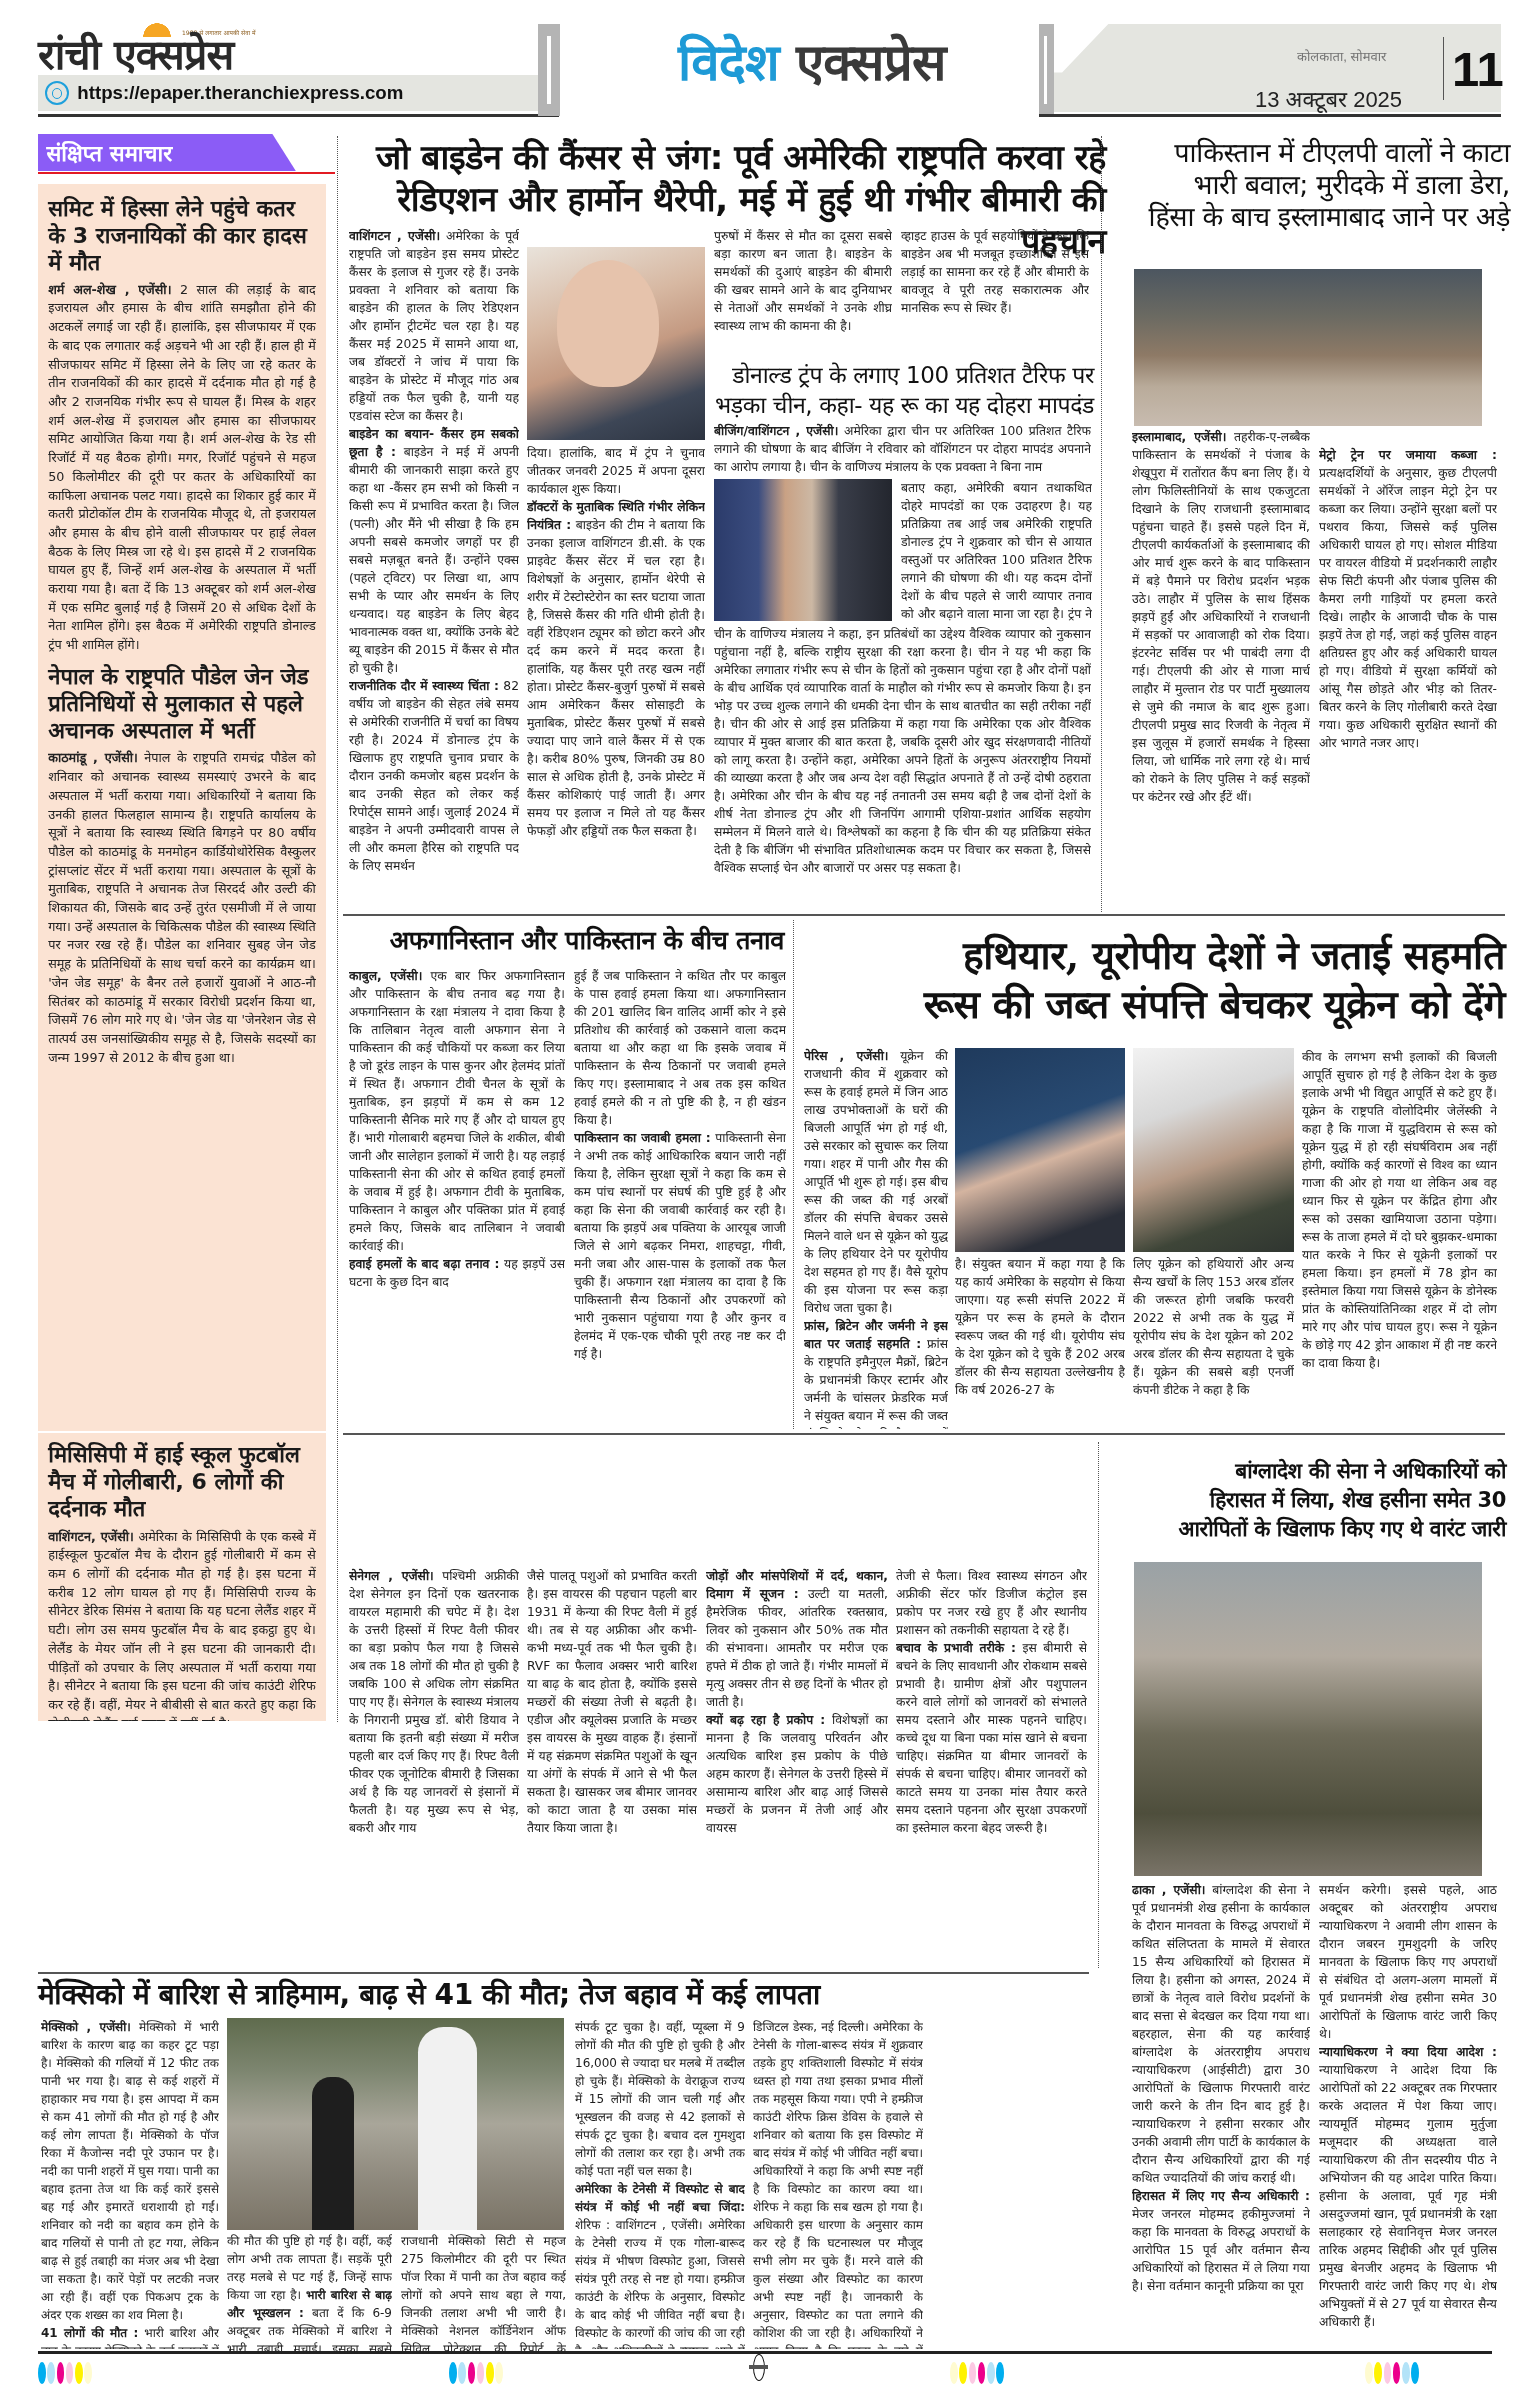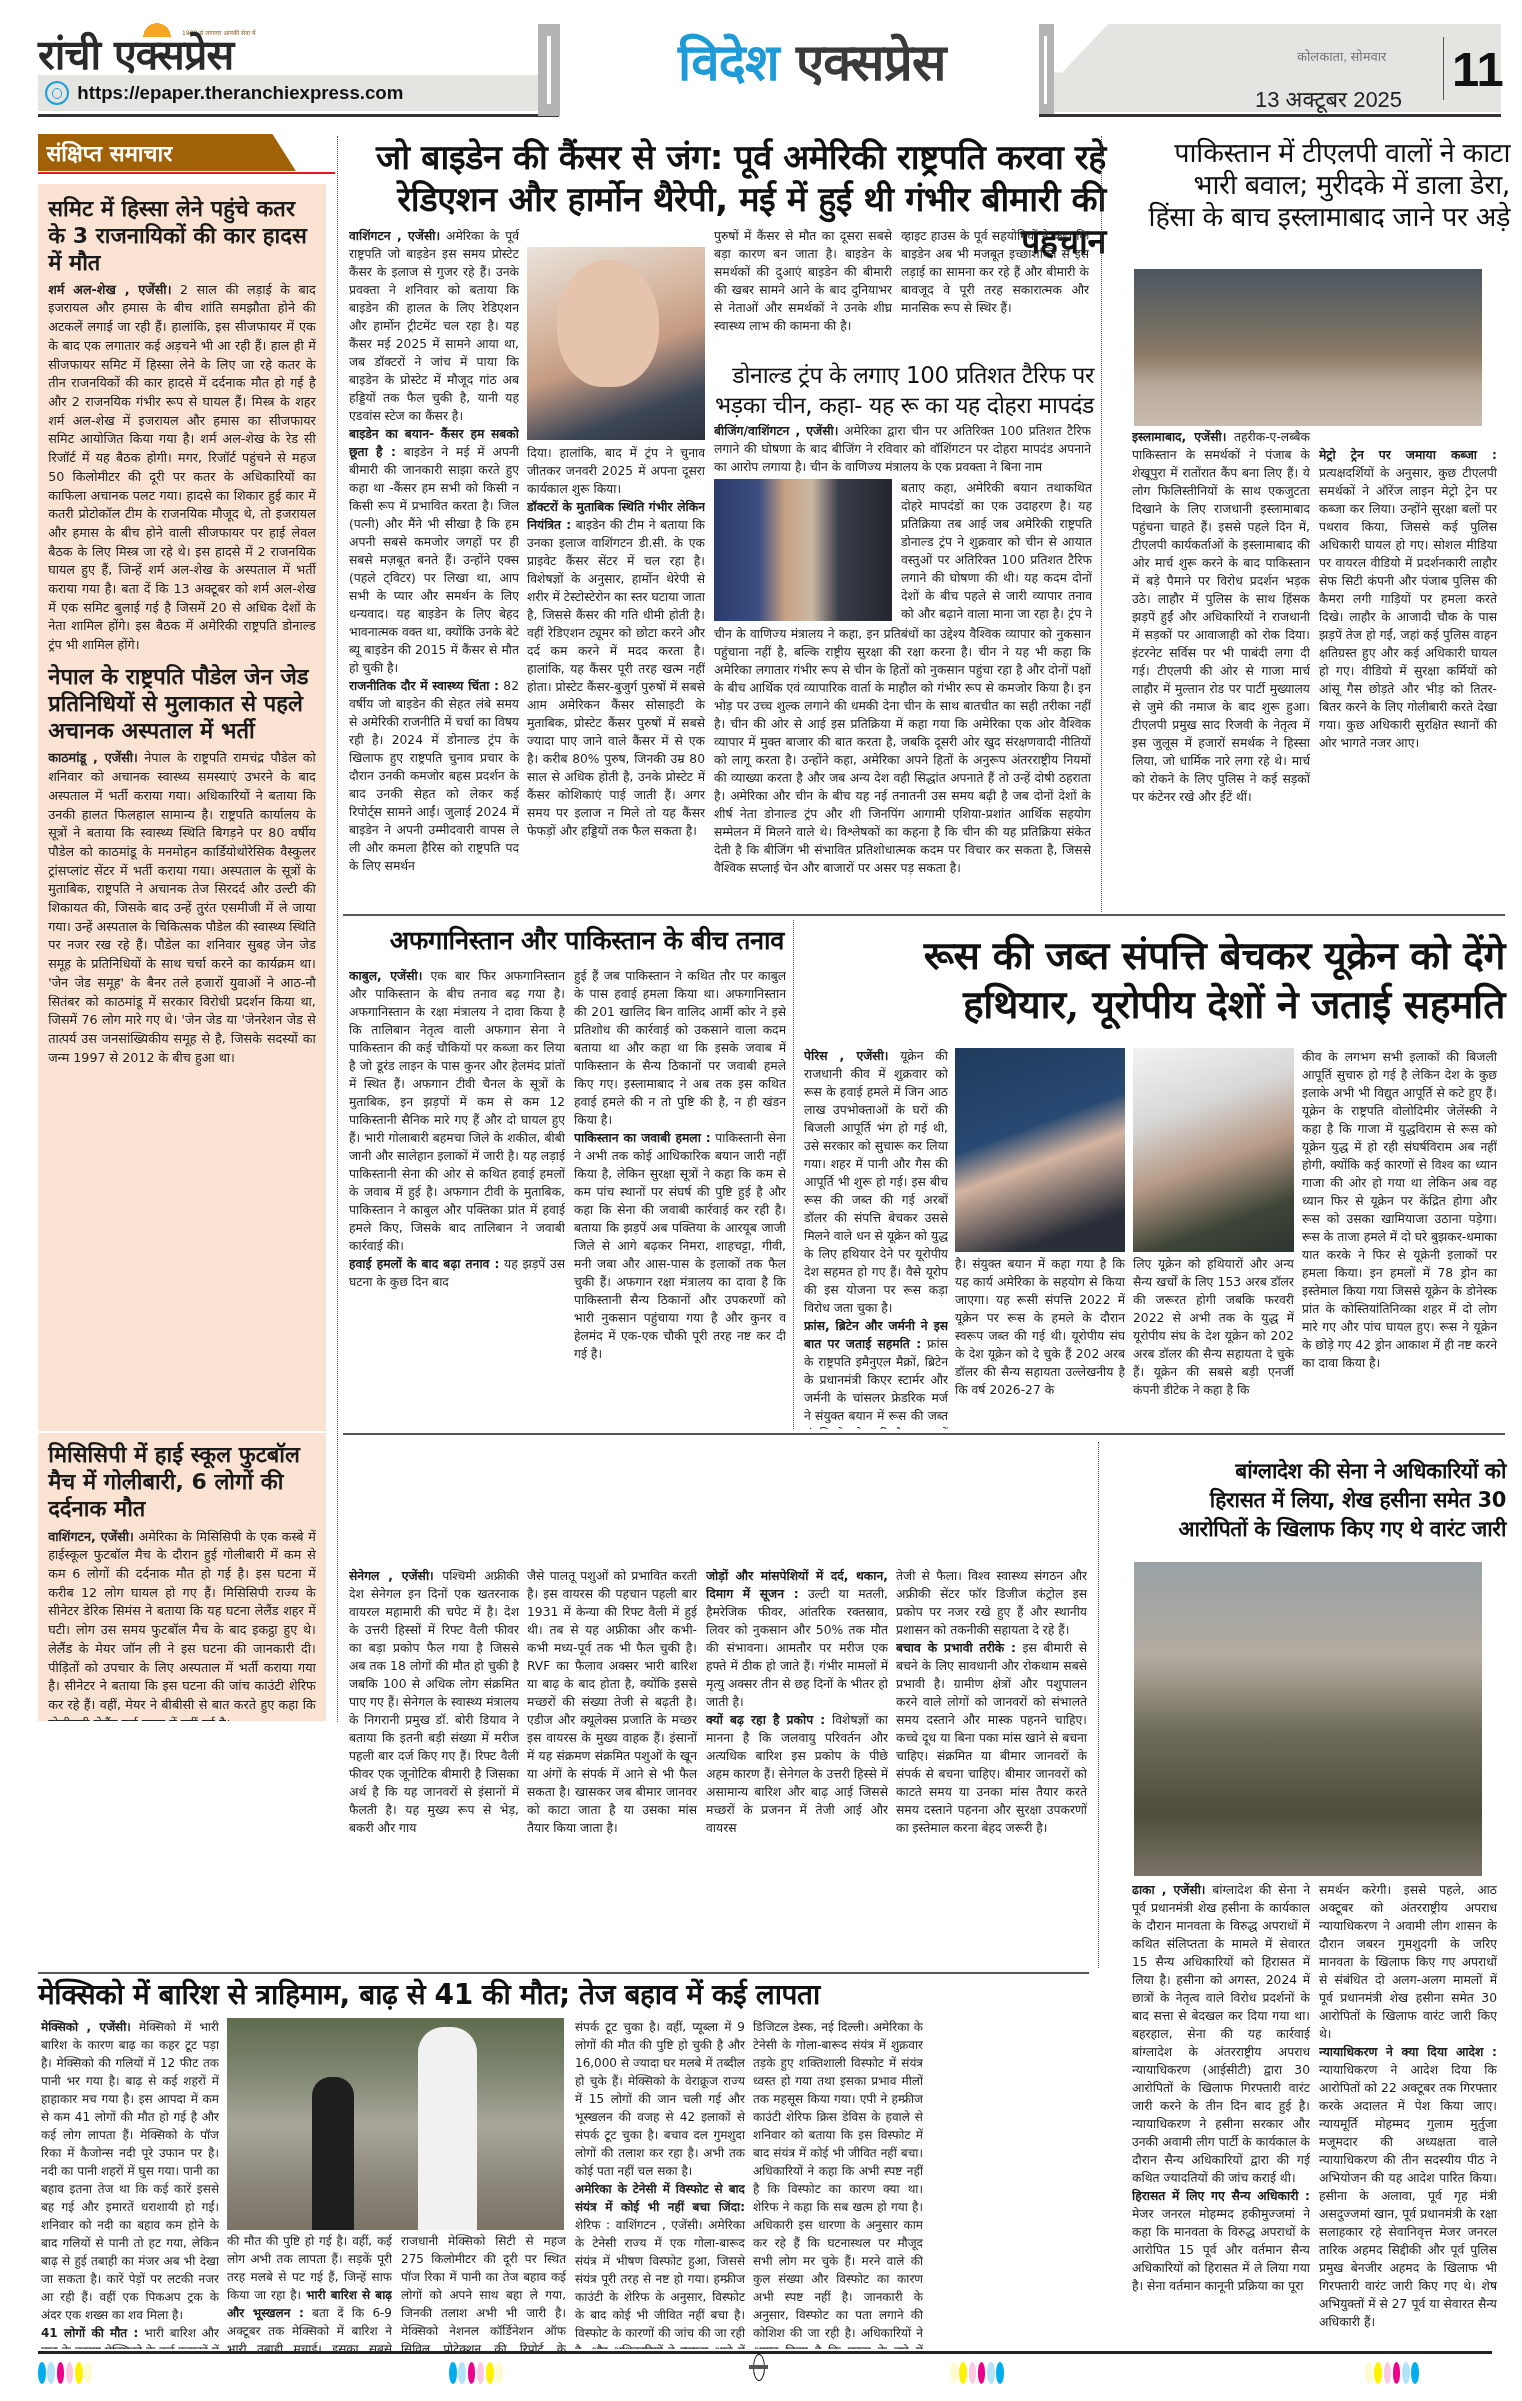--- a/index.html
+++ b/index.html
@@ -22,21 +22,21 @@
   .bracket-r{left:1039px;top:24px;width:15.3px;height:92px;background:#b4b4b4}
   .bracket-r::after{content:"";position:absolute;left:5.1px;top:12px;width:3.4px;height:68px;background:#fff}
   .date-line1{left:1297px;top:47px;font-size:13px;color:#737373;font-family:"Liberation Sans",sans-serif}
   .date-line2{left:1255px;top:83px;font-size:22px;color:#222;font-family:"Liberation Sans",sans-serif}
   .date-div{left:1443px;top:37px;width:0.8px;height:63px;background:#555}
   .page-no{left:1452px;top:41px;font-size:49px;font-weight:bold;font-family:"Liberation Sans",sans-serif;color:#111}
   .hr-under-date{left:1039px;top:114px;width:462px;height:2.5px;background:#333}
 
   
   .briefs{left:38px;top:134px;width:288px;height:1297px}
-  .briefs-head{height:37px;width:293px;background:#a16207;color:#fff;font-size:22px;font-weight:bold;padding:3.4px 8.5px;clip-path:polygon(0 0,80% 0,88% 100%,0 100%)}
+  .briefs-head{height:37px;width:293px;background:#8b5cf6;color:#fff;font-size:22px;font-weight:bold;padding:3.4px 8.5px;clip-path:polygon(0 0,80% 0,88% 100%,0 100%)}
   .briefs-line{height:2.5px;background:#e21b23;margin-top:0.8px;width:297px}
   .briefs-body{background:#fbe3d3;margin-top:10.2px;padding:6.8px 10.2px;height:1247px;overflow:hidden}
   .brief-h{font-size:22px;line-height:27px;font-weight:bold;color:#1a1a1a;margin:3.4px 0 5.1px}
   .brief-p{font-size:12.7px;line-height:18.7px;text-align:justify;color:#222}
   .brief-p b{font-weight:bold}
   .miss-brief{left:38px;top:1433px;width:288px;background:#fbe3d3;padding:5.1px 10.2px;height:288px;overflow:hidden}
 
   .vrule{width:0;border-left:1.7px dotted #555}
 
   
@@ -158,22 +158,22 @@
   <b>काबुल, एजेंसी।</b> <span>एक बार फिर अफगानिस्तान और पाकिस्तान के बीच तनाव बढ़ गया है। अफगानिस्तान के रक्षा मंत्रालय ने दावा किया है कि तालिबान नेतृत्व वाली अफगान सेना ने पाकिस्तान की कई चौकियों पर कब्जा कर लिया है जो डूरंड लाइन के पास कुनर और हेलमंद प्रांतों में स्थित हैं। अफगान टीवी चैनल के सूत्रों के मुताबिक, इन झड़पों में कम से कम 12 पाकिस्तानी सैनिक मारे गए हैं और दो घायल हुए हैं। भारी गोलाबारी बहमचा जिले के शकील, बीबी जानी और सालेहान इलाकों में जारी है। यह लड़ाई पाकिस्तानी सेना की ओर से कथित हवाई हमलों के जवाब में हुई है। अफगान टीवी के मुताबिक, पाकिस्तान ने काबुल और पक्तिका प्रांत में हवाई हमले किए, जिसके बाद तालिबान ने जवाबी कार्रवाई की।</span><br>
   <b class="subhead">हवाई हमलों के बाद बढ़ा तनाव :</b> <span>यह झड़पें उस घटना के कुछ दिन बाद</span>
 </div>
 <div class="abs col-text" style="left:574px;top:967px;width:212px;height:458px">
   <span>हुई हैं जब पाकिस्तान ने कथित तौर पर काबुल के पास हवाई हमला किया था। अफगानिस्तान की 201 खालिद बिन वालिद आर्मी कोर ने इसे प्रतिशोध की कार्रवाई को उकसाने वाला कदम बताया था और कहा था कि इसके जवाब में पाकिस्तान के सैन्य ठिकानों पर जवाबी हमले किए गए। इस्लामाबाद ने अब तक इस कथित हवाई हमले की न तो पुष्टि की है, न ही खंडन किया है।</span><br>
   <b class="subhead">पाकिस्तान का जवाबी हमला :</b> <span>पाकिस्तानी सेना ने अभी तक कोई आधिकारिक बयान जारी नहीं किया है, लेकिन सुरक्षा सूत्रों ने कहा कि कम से कम पांच स्थानों पर संघर्ष की पुष्टि हुई है और कहा कि सेना की जवाबी कार्रवाई कर रही है। बताया कि झड़पें अब पक्तिया के आरयूब जाजी जिले से आगे बढ़कर निमरा, शाहचट्टा, गीवी, मनी जबा और आस-पास के इलाकों तक फैल चुकी हैं। अफगान रक्षा मंत्रालय का दावा है कि पाकिस्तानी सैन्य ठिकानों और उपकरणों को भारी नुकसान पहुंचाया गया है और कुनर व हेलमंद में एक-एक चौकी पूरी तरह नष्ट कर दी गई है।</span>
 </div>
 <div class="abs vrule" style="left:793px;top:920px;height:509px"></div>
 
 <div class="abs headline" style="left:801px;top:931px;width:704px;font-size:39px;line-height:49px;font-family:'DejaVu Serif',serif">
+  <div>हथियार, यूरोपीय देशों ने जताई सहमति</div>
   <div>रूस की जब्त संपत्ति बेचकर यूक्रेन को देंगे</div>
-  <div>हथियार, यूरोपीय देशों ने जताई सहमति</div>
 </div>
 <div class="abs col-text" style="left:804px;top:1047px;width:144px;height:382px">
   <b>पेरिस , एजेंसी।</b> <span>यूक्रेन की राजधानी कीव में शुक्रवार को रूस के हवाई हमले में जिन आठ लाख उपभोक्ताओं के घरों की बिजली आपूर्ति भंग हो गई थी, उसे सरकार को सुचारू कर लिया गया। शहर में पानी और गैस की आपूर्ति भी शुरू हो गई। इस बीच रूस की जब्त की गई अरबों डॉलर की संपत्ति बेचकर उससे मिलने वाले धन से यूक्रेन को युद्ध के लिए हथियार देने पर यूरोपीय देश सहमत हो गए हैं। वैसे यूरोप की इस योजना पर रूस कड़ा विरोध जता चुका है।</span><br>
   <b class="subhead">फ्रांस, ब्रिटेन और जर्मनी ने इस बात पर जताई सहमति :</b> <span>फ्रांस के राष्ट्रपति इमैनुएल मैक्रों, ब्रिटेन के प्रधानमंत्री किएर स्टार्मर और जर्मनी के चांसलर फ्रेडरिक मर्ज ने संयुक्त बयान में रूस की जब्त संपत्ति से यूक्रेन की सैन्य जरूरतें पूरी करने पर सहमति जताई</span>
 </div>
 <div class="abs photo" style="left:955px;top:1048px;width:170px;height:204px;background:linear-gradient(160deg,#1f3a5c 0%,#284a72 40%,#d4b4a0 55%,#2a2e38 85%)"></div>
 <div class="abs photo" style="left:1133px;top:1048px;width:161px;height:204px;background:linear-gradient(160deg,#f2f2f2 0%,#d8d8d8 30%,#b69a86 55%,#3e4538 80%,#2f3530 100%)"></div>
 <div class="abs col-text" style="left:955px;top:1255px;width:170px;height:174px">
   <span>है। संयुक्त बयान में कहा गया है कि यह कार्य अमेरिका के सहयोग से किया जाएगा। यह रूसी संपत्ति 2022 में यूक्रेन पर रूस के हमले के दौरान स्वरूप जब्त की गई थी। यूरोपीय संघ के देश यूक्रेन को दे चुके हैं 202 अरब डॉलर की सैन्य सहायता उल्लेखनीय है कि वर्ष 2026-27 के</span>
 </div>

